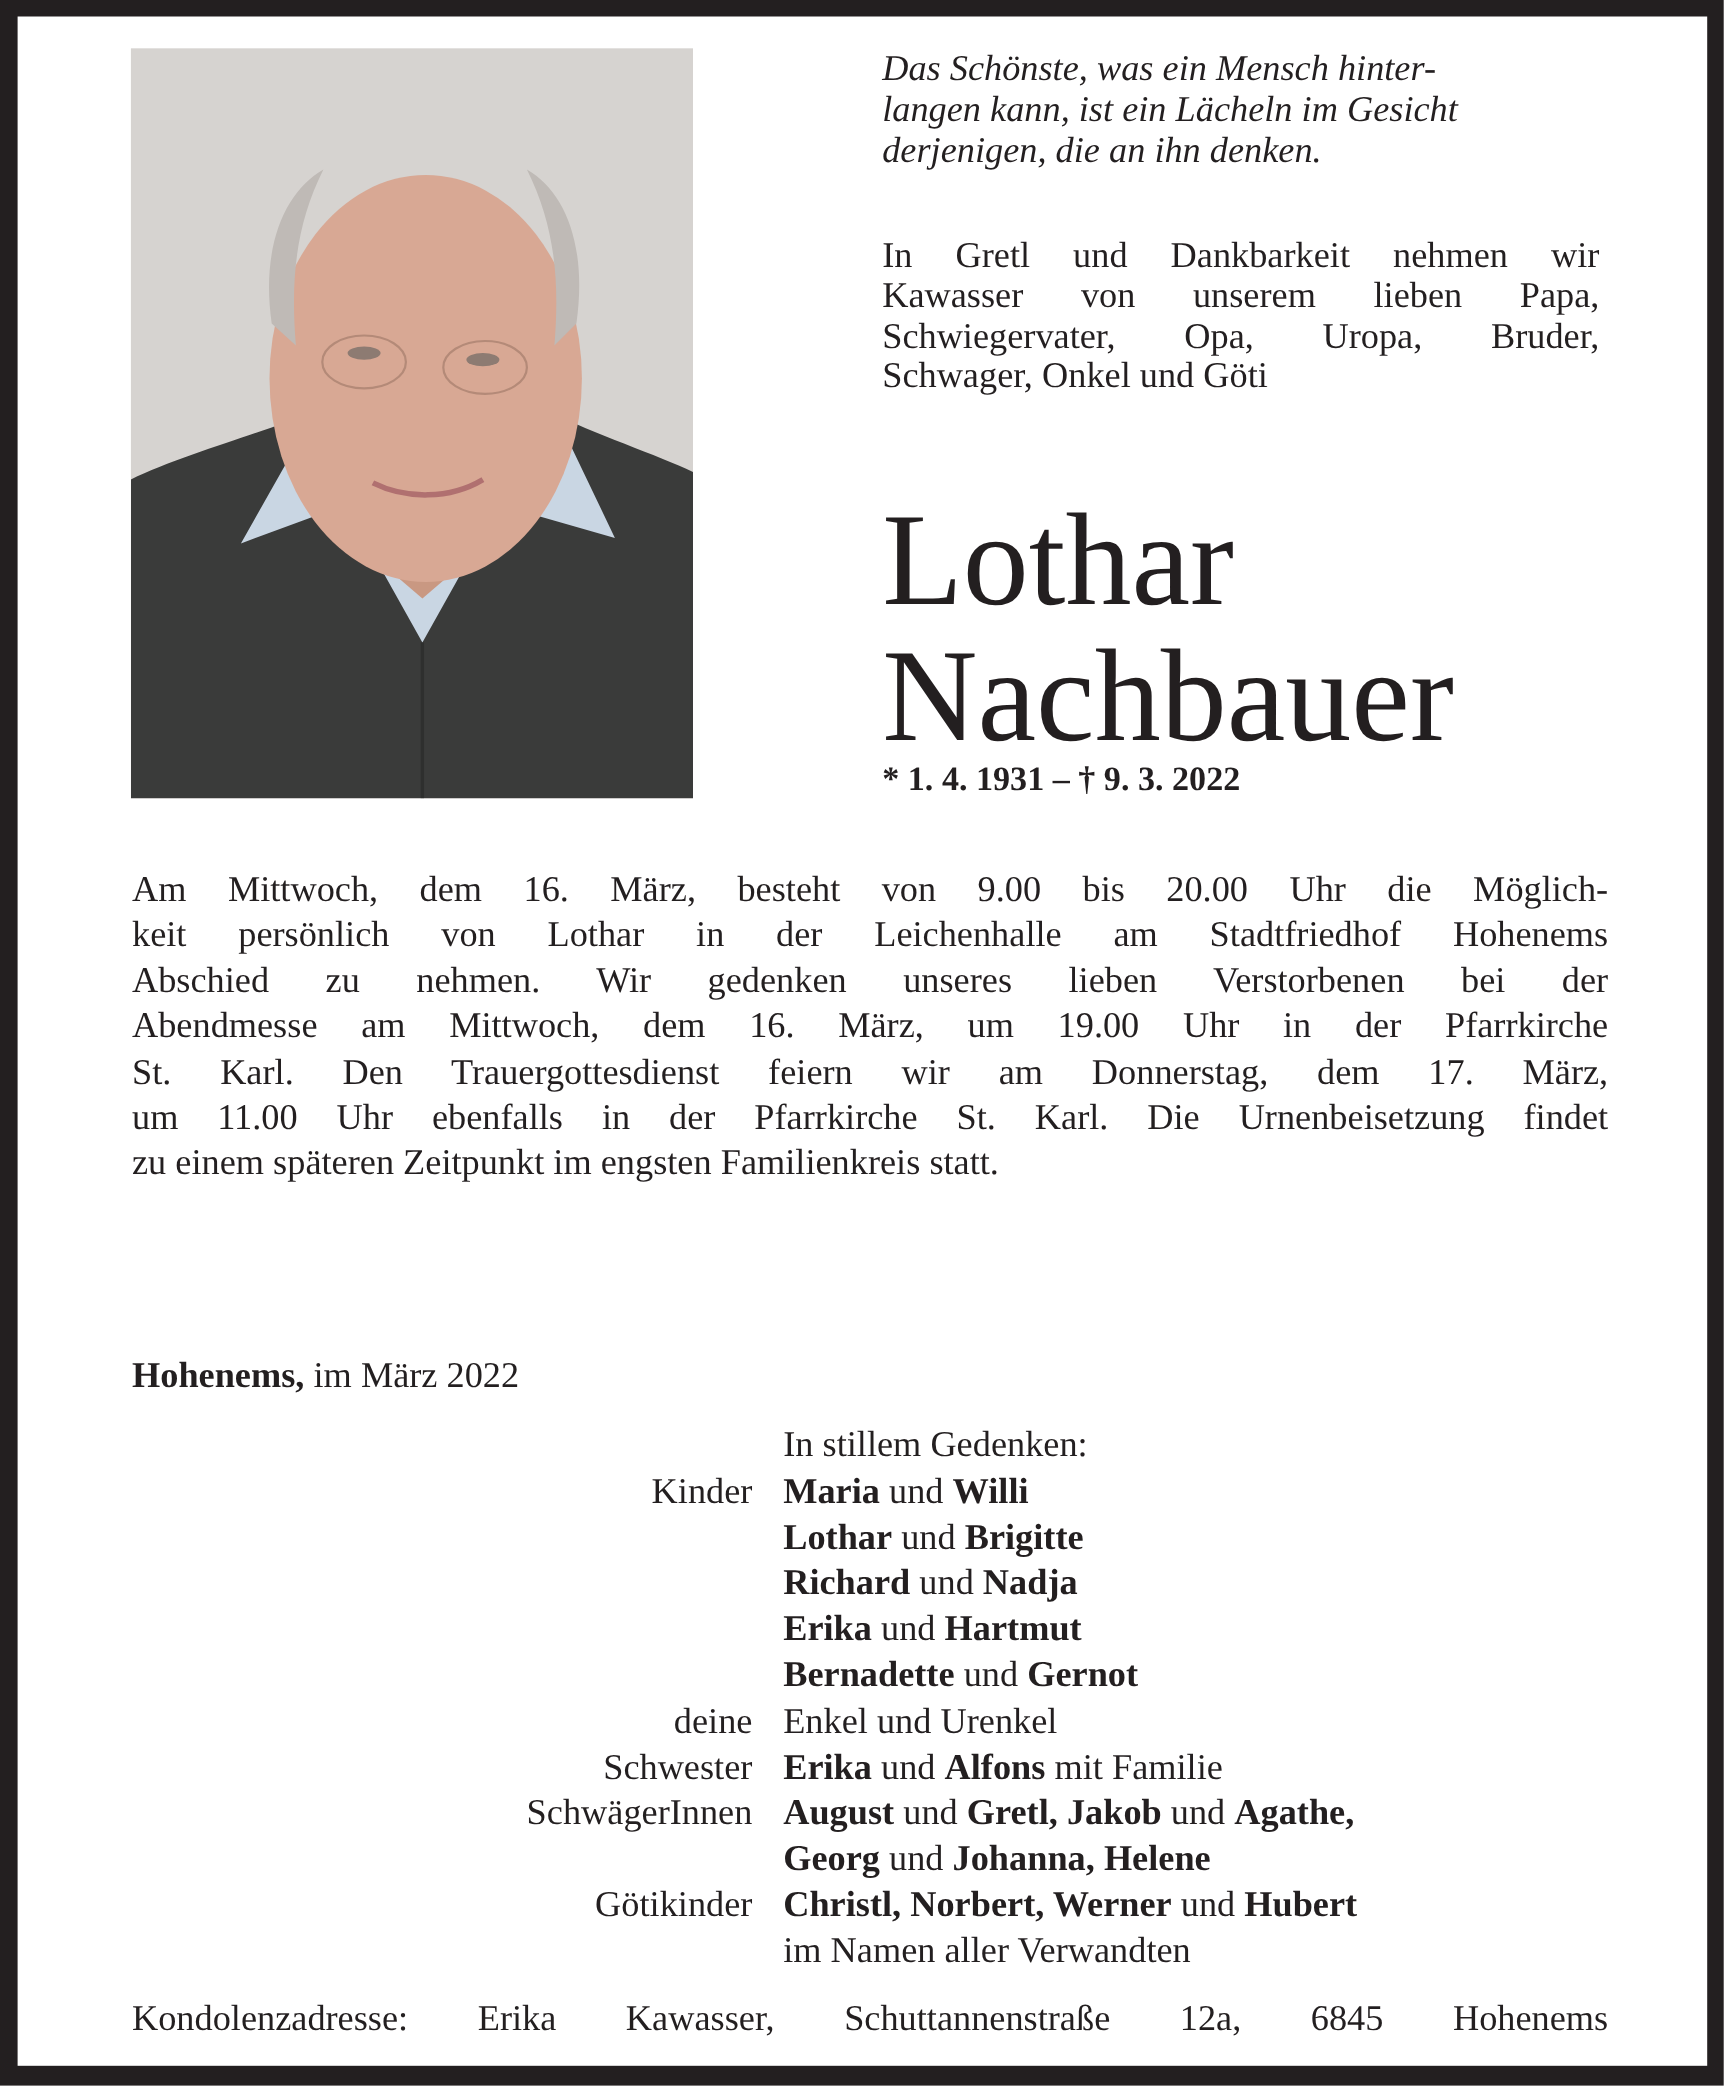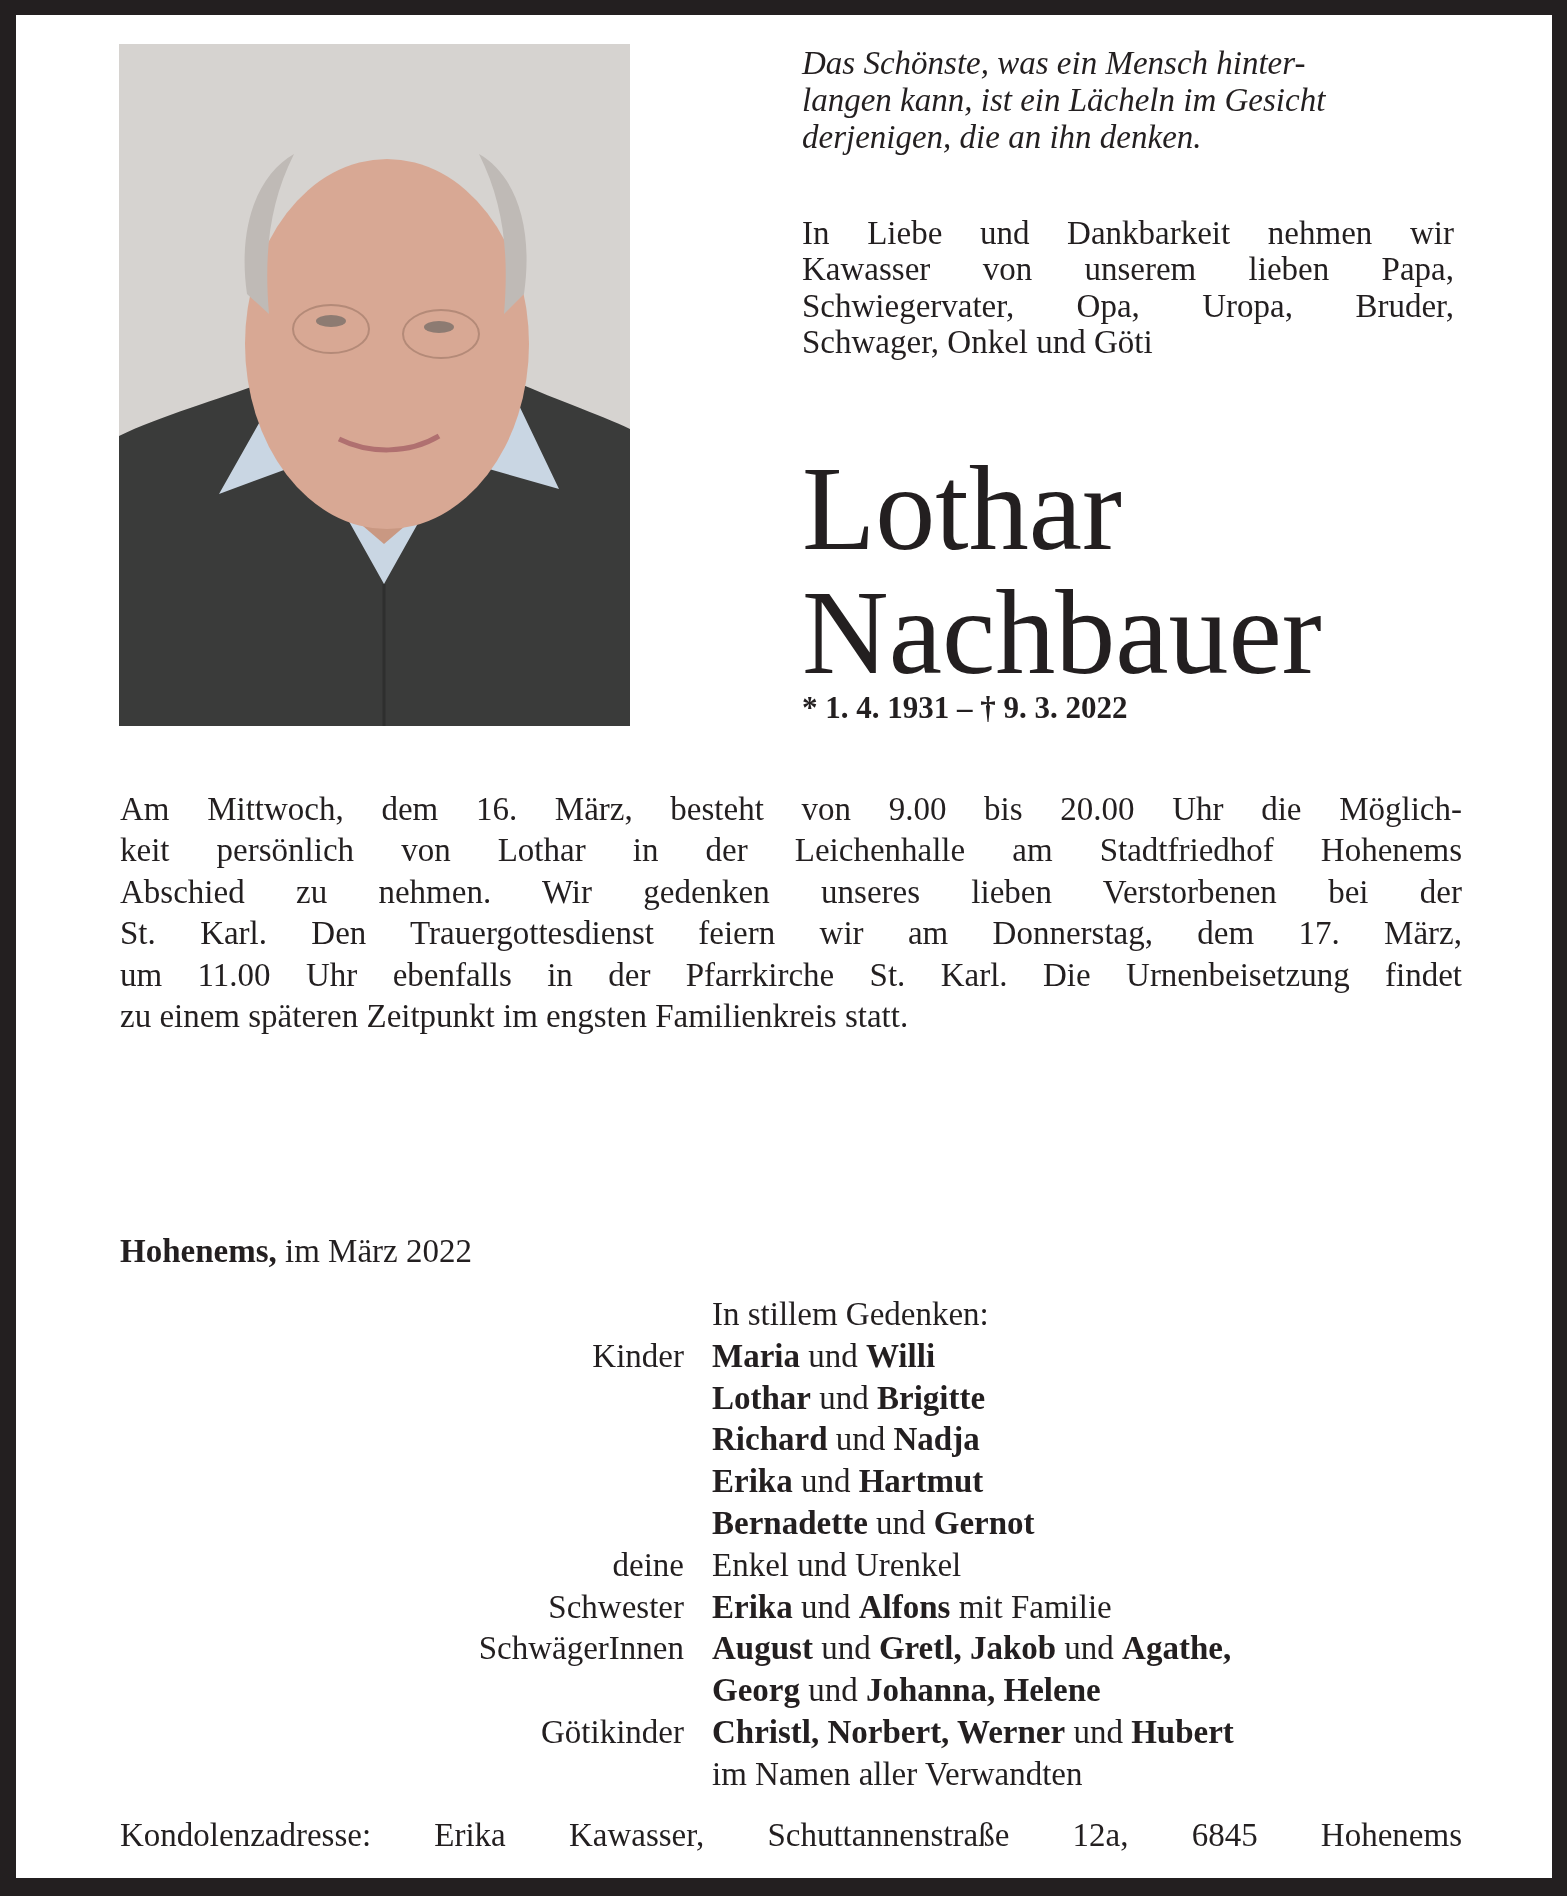--- a/index.html
+++ b/index.html
@@ -59,38 +59,39 @@
     </svg>
   </div>
 
   <div class="quote">
     <div>Das Schönste, was ein Mensch hinter-</div>
     <div>langen kann, ist ein Lächeln im Gesicht</div>
     <div>derjenigen, die an ihn denken.</div>
   </div>
 
   <div class="intro">
-    <span class="ln">In Liebe und Dankbarkeit nehmen wir</span>
+    <span class="ln">In Gretl und Dankbarkeit nehmen wir</span>
     <span class="ln">Kawasser von unserem lieben Papa,</span>
     <span class="ln">Schwiegervater, Opa, Uropa, Bruder,</span>
     <span class="ln last">Schwager, Onkel und Göti</span>
   </div>
 
   <div class="name">
     <div>Lothar</div>
     <div>Nachbauer</div>
   </div>
 
   <div class="dates abs">* 1. 4. 1931 – † 9. 3. 2022</div>
 
   <div class="body-text">
     <div class="para2">
       <span class="ln">Am Mittwoch, dem 16. März, besteht von 9.00 bis 20.00 Uhr die Möglich-</span>
       <span class="ln">keit persönlich von Lothar in der Leichenhalle am Stadtfriedhof Hohenems</span>
       <span class="ln">Abschied zu nehmen. Wir gedenken unseres lieben Verstorbenen bei der</span>
+      <span class="ln">Abendmesse am Mittwoch, dem 16. März, um 19.00 Uhr in der Pfarrkirche</span>
       <span class="ln">St. Karl. Den Trauergottesdienst feiern wir am Donnerstag, dem 17. März,</span>
       <span class="ln">um 11.00 Uhr ebenfalls in der Pfarrkirche St. Karl. Die Urnenbeisetzung findet</span>
       <span class="ln last">zu einem späteren Zeitpunkt im engsten Familienkreis statt.</span>
     </div>
   </div>
 
   <div class="place abs">
     <b>Hohenems,</b><span> im März 2022</span>
   </div>
 

